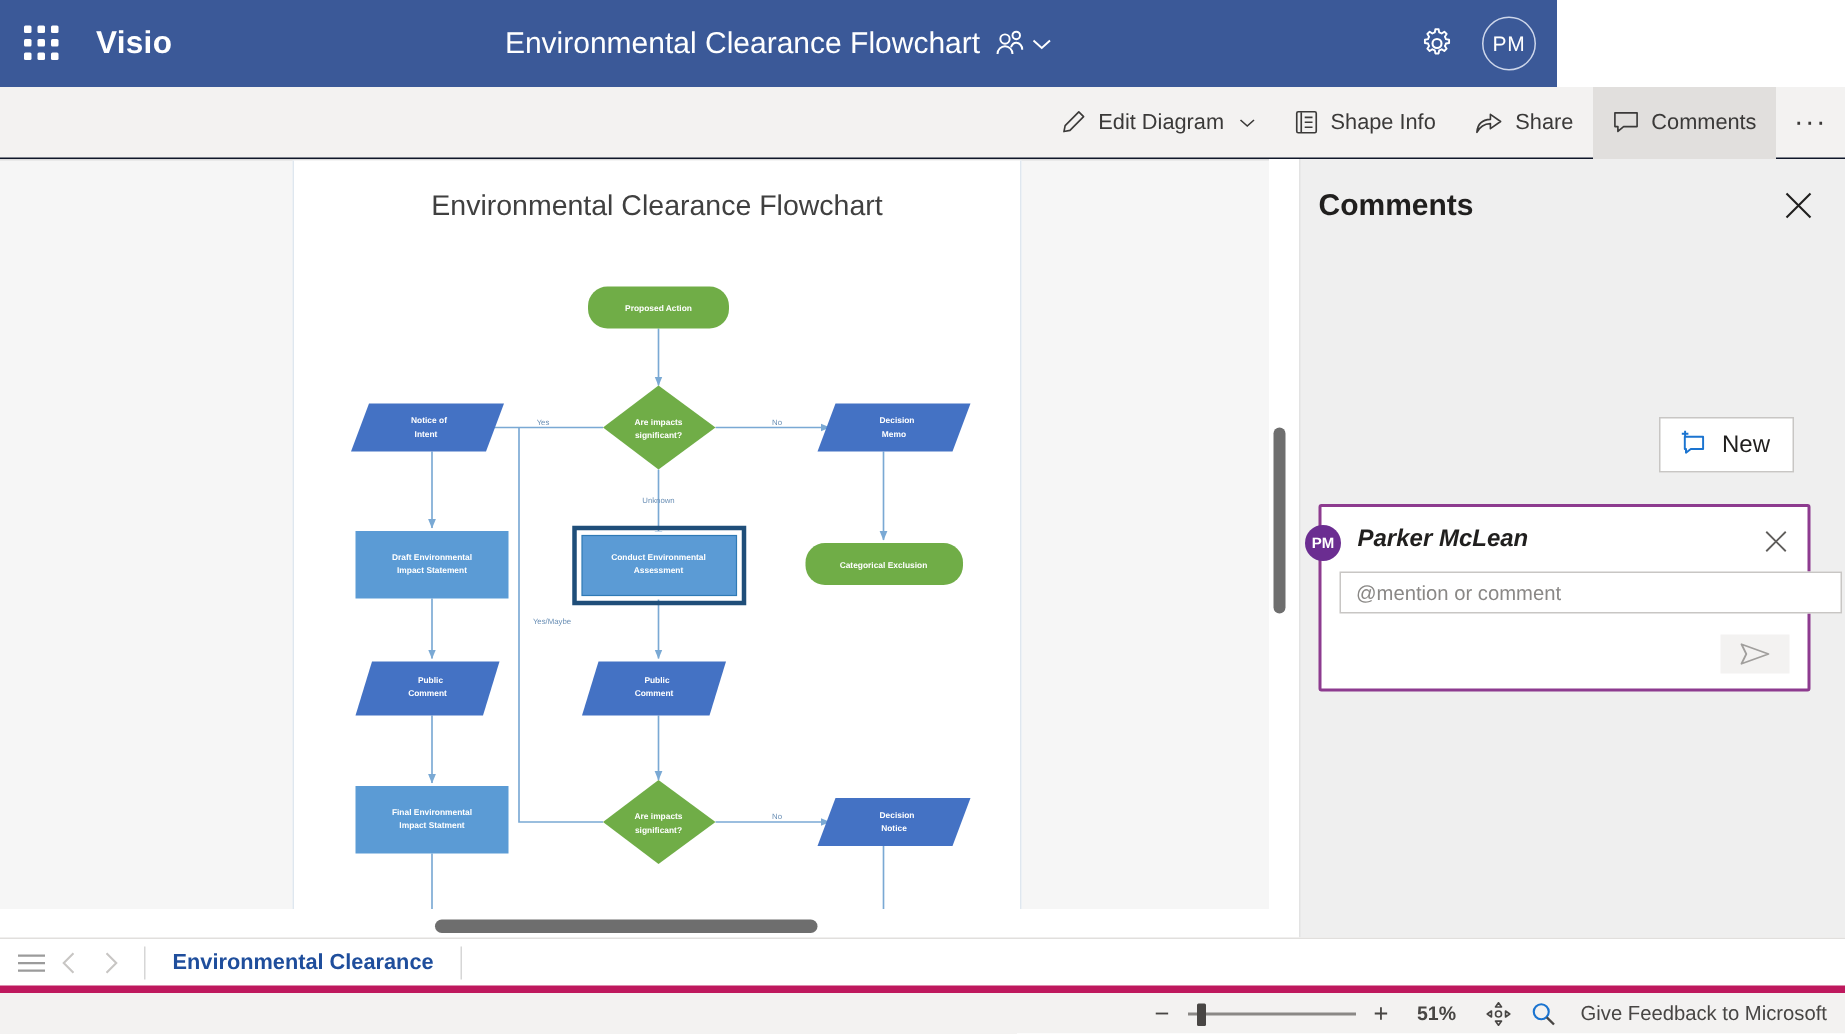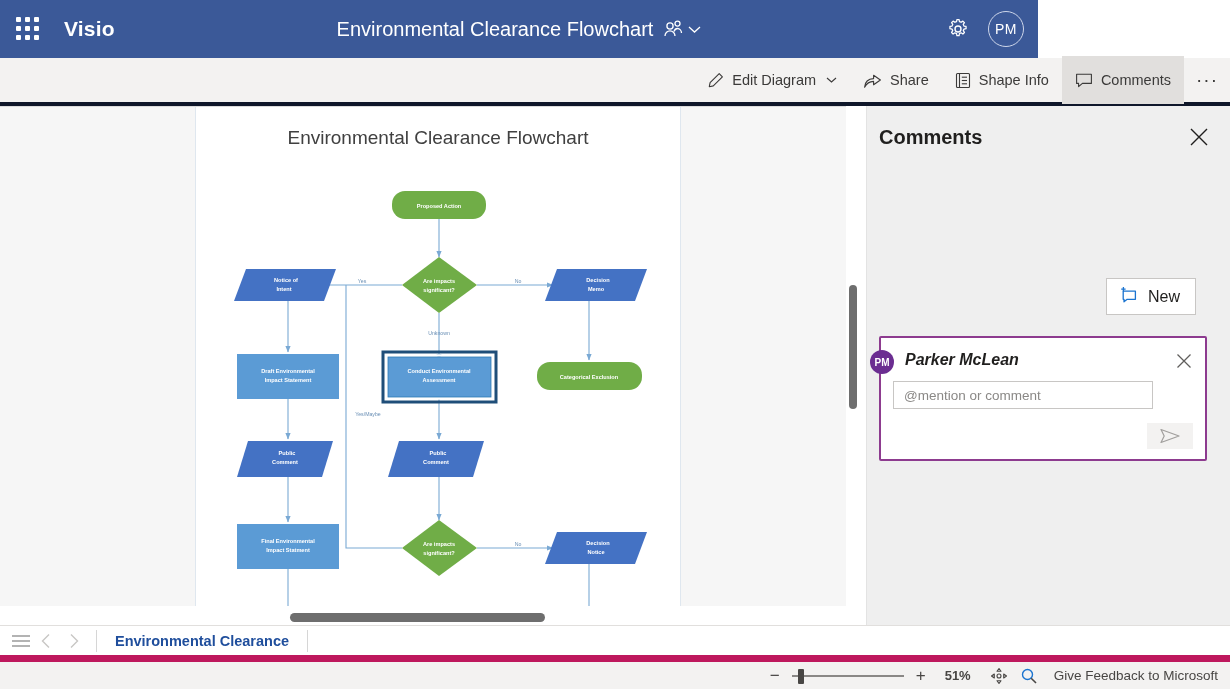--- a/index.html
+++ b/index.html
@@ -45,21 +45,21 @@
   .avatar {
     width: 36px; height: 36px; border-radius: 50%;
     border: 1.5px solid #cdd6ea; color: #ffffff;
     display: flex; align-items: center; justify-content: center;
     font-size: 14px; letter-spacing: .5px; cursor: pointer;
   }
 
   
   .cmdbar {
     position: absolute; left: 0; top: 58px; width: 1230px; height: 48px;
-    background: #f3f2f1; border-bottom: 4px solid #0f172a;
+    background: #f3f2f1; border-bottom: 1px solid #0f172a;
     display: flex; align-items: center; justify-content: flex-end;
   }
   .cmd {
     display: flex; align-items: center; gap: 8px; height: 48px;
     padding: 0 13px; color: #3b3a39; font-size: 14.5px; cursor: pointer;
     white-space: nowrap;
   }
   .cmd.active { background: #e1dfdd; }
   .cmd svg { display: block; }
   .chev-small { margin-left: 2px; }
@@ -137,37 +137,37 @@
   }
   .cc-name {
     position: absolute; left: 24px; top: 13px;
     font-size: 16px; font-weight: bold; color: #201f1e; font-style: italic;
   }
   .cc-close {
     position: absolute; right: 12px; top: 14px; width: 18px; height: 18px;
     cursor: pointer;
   }
   .cc-input {
-    position: absolute; left: 12px; top: 43px; width: 260px; height: 28px;
+    position: absolute; left: 12px; top: 43px; width: 335px; height: 28px;
     border: 1px solid #c8c6c4; background: #ffffff;
     font-family: "Liberation Sans", sans-serif; font-size: 13.5px;
     color: #323130; padding: 0 10px;
   }
   .cc-input::placeholder { color: #8a8886; }
   .cc-send {
     position: absolute; right: 12px; bottom: 10px;
     width: 46px; height: 26px; background: #f3f2f1;
     display: flex; align-items: center; justify-content: center; cursor: pointer;
   }
 
   
   .pagebar {
     position: absolute; left: 0; top: 625px; width: 1230px; height: 37px;
     background: #ffffff; border-top: 1px solid #e1dfdd;
-    border-bottom: 7px solid #be185d; display: flex; align-items: center;
+    border-bottom: 5px solid #be185d; display: flex; align-items: center;
   }
   .hamburger { margin-left: 10px; width: 22px; height: 16px; cursor: pointer; }
   .navchev { width: 28px; height: 28px; display: flex; align-items: center;
              justify-content: center; cursor: pointer; }
   .pb-sep { width: 1px; height: 22px; background: #d6d6d6; margin: 0 8px; }
   .tab-name {
     font-size: 14.5px; color: #1f4e9c; font-weight: bold; padding: 0 10px;
     cursor: pointer;
   }
 
@@ -255,35 +255,35 @@
       <svg width="17" height="17" viewBox="0 0 17 17" aria-hidden="true">
         <path d="M12.2 1.6l3.2 3.2-9.1 9.1-4 .8.8-4z" fill="none" stroke="#3b3a39" stroke-width="1.1" stroke-linejoin="round"></path>
       </svg>
       <span>Edit Diagram</span>
       <svg class="chev-small" width="11" height="8" viewBox="0 0 11 8" aria-hidden="true">
         <path d="M1 2 L5.5 6 L10 2" fill="none" stroke="#3b3a39" stroke-width="1.1"></path>
       </svg>
     </div>
 
     <div class="cmd">
-      <svg width="19" height="17" viewBox="0 0 19 17" aria-hidden="true">
-        <path d="M1.6 15.2c.4-5.6 4-8.4 9-8.6V3.2L17.4 8l-6.8 4.8V9.4c-3.8.1-6.8 1.6-9 5.8z" fill="none" stroke="#3b3a39" stroke-width="1.1" stroke-linejoin="round"></path>
-      </svg>
-      <span>Share</span>
-    </div>
-
-    <div class="cmd">
       <svg width="16" height="17" viewBox="0 0 16 17" aria-hidden="true">
         <rect x="1.5" y="1.5" width="13" height="14" rx="1" fill="none" stroke="#3b3a39" stroke-width="1.1"></rect>
         <line x1="4.5" y1="1.8" x2="4.5" y2="15.2" stroke="#3b3a39" stroke-width="1.1"></line>
         <line x1="6.8" y1="5.2" x2="12" y2="5.2" stroke="#3b3a39" stroke-width="1.1"></line>
         <line x1="6.8" y1="8.5" x2="12" y2="8.5" stroke="#3b3a39" stroke-width="1.1"></line>
         <line x1="6.8" y1="11.8" x2="12" y2="11.8" stroke="#3b3a39" stroke-width="1.1"></line>
       </svg>
       <span>Shape Info</span>
+    </div>
+
+    <div class="cmd">
+      <svg width="19" height="17" viewBox="0 0 19 17" aria-hidden="true">
+        <path d="M1.6 15.2c.4-5.6 4-8.4 9-8.6V3.2L17.4 8l-6.8 4.8V9.4c-3.8.1-6.8 1.6-9 5.8z" fill="none" stroke="#3b3a39" stroke-width="1.1" stroke-linejoin="round"></path>
+      </svg>
+      <span>Share</span>
     </div>
 
     <div class="cmd active">
       <svg width="18" height="17" viewBox="0 0 18 17" aria-hidden="true">
         <path d="M1.6 2.2h14.8v9.2H7.4L3.6 14.6v-3.2H1.6z" fill="none" stroke="#3b3a39" stroke-width="1.1" stroke-linejoin="round"></path>
       </svg>
       <span>Comments</span>
     </div>
 
     <div class="ellipsis">···</div>

